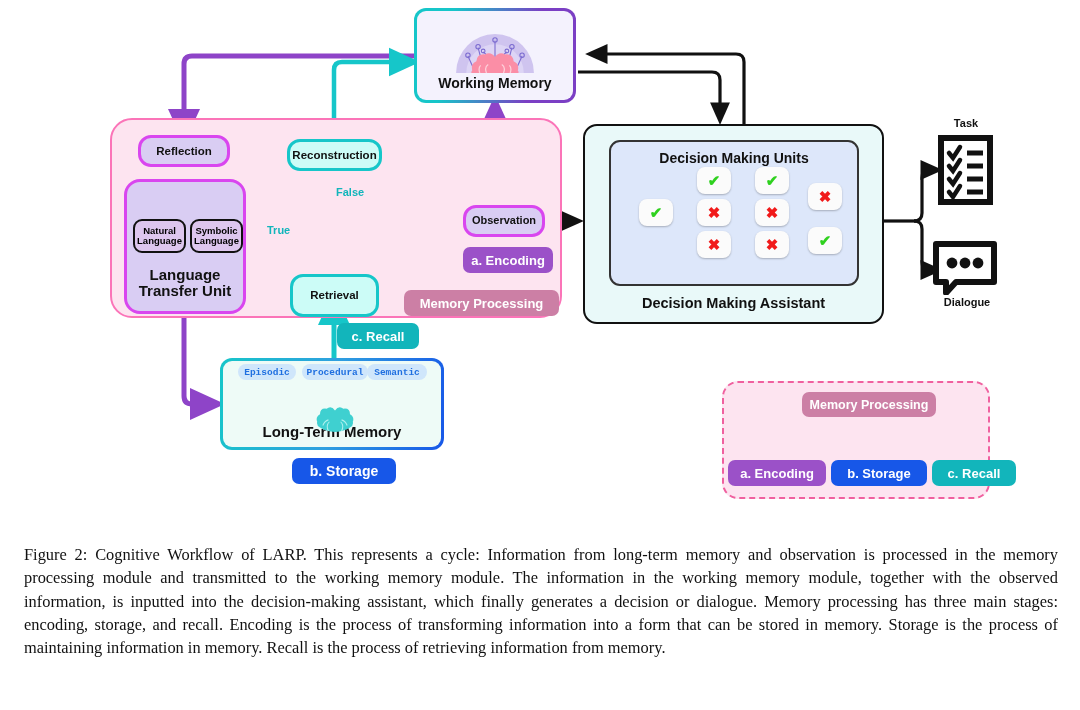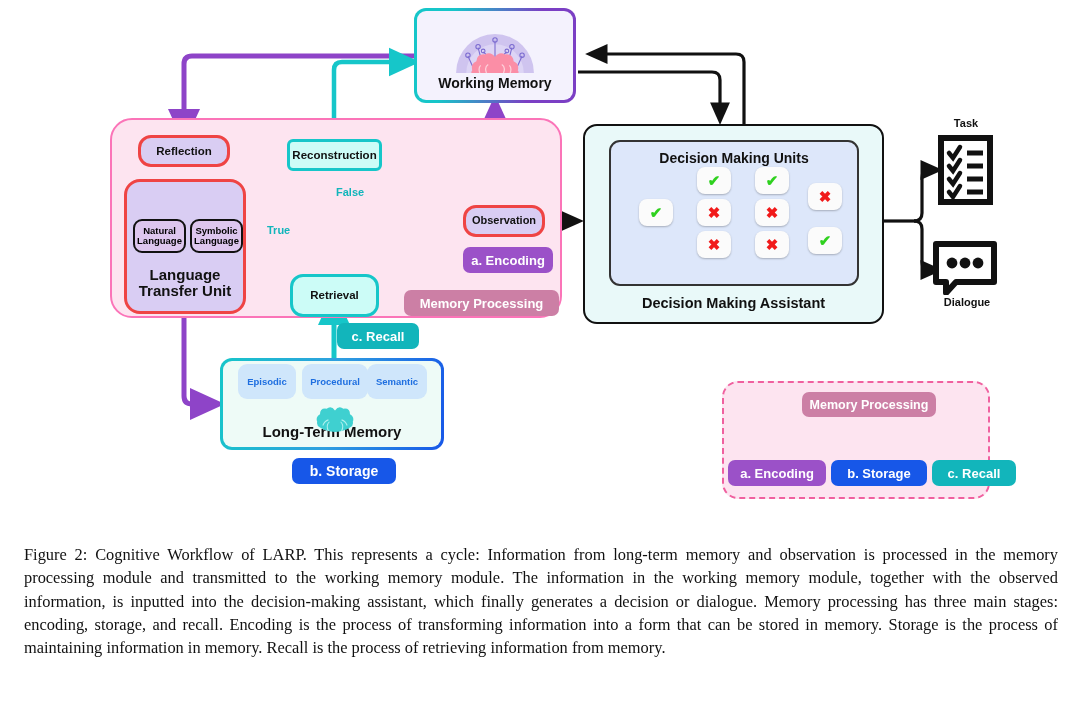--- a/index.html
+++ b/index.html
@@ -5,31 +5,31 @@
   html,body{margin:0;padding:0;background:#ffffff;}
   body{width:1080px;height:710px;font-family:"Liberation Sans",sans-serif;position:relative;overflow:hidden;}
   #figure{position:absolute;left:0;top:0;width:1080px;height:530px;}
   .node{position:absolute;box-sizing:border-box;display:flex;align-items:center;justify-content:center;text-align:center;font-weight:bold;color:#111;line-height:1.08;}
   .svglayer{position:absolute;left:0;top:0;width:1080px;height:530px;pointer-events:none;}
 
   
   #mp-panel{left:110px;top:118px;width:452px;height:200px;background:#fde4f0;border:2.5px solid #fb74b8;border-radius:22px;}
 
   
-  .purple-box{background:#d9cdf3;border:3px solid #ef4444;border-radius:13px;font-size:11.5px;}
+  .purple-box{background:#d9cdf3;border:3px solid #d946ef;border-radius:13px;font-size:11.5px;}
   #reflection{left:138px;top:135px;width:92px;height:32px;}
   #ltu{left:124px;top:179px;width:122px;height:135px;border-radius:16px;align-items:flex-end;padding-bottom:12px;font-size:15px;}
   .lang-chip{position:absolute;background:#ddc6ee;border:2.5px solid #111;border-radius:9px;font-size:9.5px;display:flex;align-items:center;justify-content:center;text-align:center;font-weight:bold;line-height:1.1;box-sizing:border-box;}
   #nat-lang{left:133px;top:219px;width:53px;height:34px;}
   #sym-lang{left:190px;top:219px;width:53px;height:34px;}
   #observation{left:463px;top:205px;width:82px;height:32px;font-size:11px;}
 
   
   .teal-box{background:#ccfcf7;border:3px solid #16c6c9;border-radius:13px;font-size:11.5px;}
-  #reconstruction{left:287px;top:139px;width:95px;height:32px;border-radius:6px;}
+  #reconstruction{left:287px;top:139px;width:95px;height:32px;}
   #retrieval{left:290px;top:274px;width:89px;height:43px;}
   #forgot{left:300px;top:197px;width:70px;height:44px;background:transparent;border:none;font-size:11px;z-index:3;}
 
   
   .badge{position:absolute;border-radius:7px;color:#fff;font-weight:bold;display:flex;align-items:center;justify-content:center;font-size:13px;box-sizing:border-box;}
   #bdg-encoding{left:463px;top:247px;width:90px;height:26px;background:#9b51c8;}
   #bdg-memproc{left:404px;top:290px;width:155px;height:26px;background:#cc7fa5;}
   #bdg-recall{left:337px;top:323px;width:82px;height:26px;background:#12b5bb;z-index:6;}
   #bdg-storage{left:292px;top:458px;width:104px;height:26px;background:#1757e8;font-size:14px;}
 
@@ -44,22 +44,22 @@
       background-origin:border-box;background-clip:padding-box,border-box;
       flex-direction:column;justify-content:flex-end;padding-bottom:9px;font-size:14px;}
   #wm-brain{width:86px;height:44px;margin-bottom:3px;}
 
   
   #ltm{left:220px;top:358px;width:224px;height:92px;border-radius:12px;background:#eefbf7;
       border:3px solid transparent;
       background-image:linear-gradient(#eefbf7,#eefbf7),linear-gradient(100deg,#16c6c9 0%,#2f9fe0 50%,#1757e8 100%);
       background-origin:border-box;background-clip:padding-box,border-box;
       flex-direction:column;justify-content:flex-end;padding-bottom:7px;font-size:15px;}
-  .ltm-tag{position:absolute;top:364px;height:35px;background:#cfe6fb;border-radius:9px;color:#1f6fe0;
-      font-size:9.5px;font-weight:bold;display:flex;align-items:center;justify-content:center;box-sizing:border-box;}
+  .ltm-tag{position:absolute;top:364px;height:16px;background:#cfe6fb;border-radius:9px;color:#1f6fe0;
+      font-size:9.5px;font-weight:bold;display:flex;align-items:center;justify-content:center;box-sizing:border-box;font-family:Liberation Mono, monospace;}
   #tag-episodic{left:238px;width:58px;}
   #tag-procedural{left:302px;width:66px;}
   #tag-semantic{left:367px;width:60px;}
   #ltm-brain{position:absolute;left:316px;top:403px;width:38px;height:30px;}
 
   
   #dm-assistant{left:583px;top:124px;width:301px;height:200px;background:#e9f9f9;border:2.5px solid #111;border-radius:14px;
       flex-direction:column;justify-content:flex-end;padding-bottom:10px;font-size:14.5px;}
   #dm-units{left:609px;top:140px;width:250px;height:146px;background:#dde7fa;border:2.5px solid #333;border-radius:11px;
       align-items:flex-start;justify-content:center;padding-top:9px;font-size:14px;text-align:right;}

